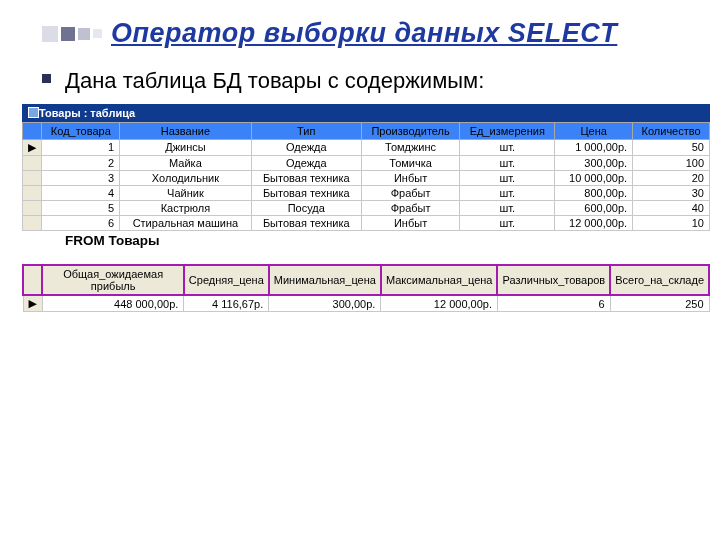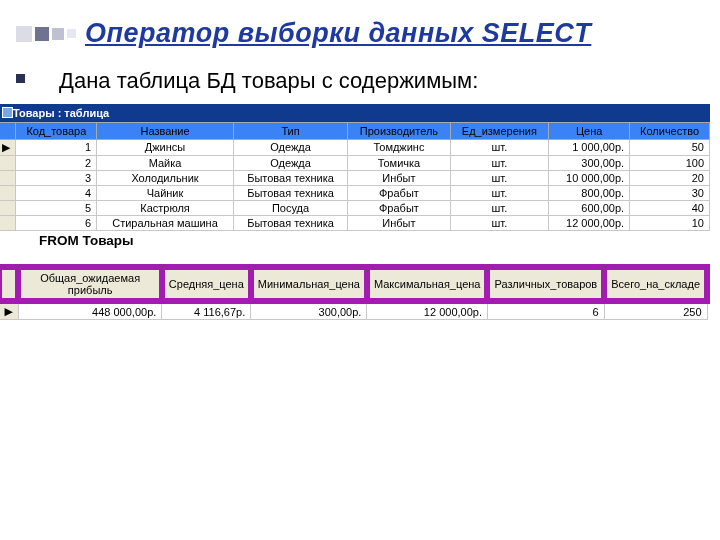--- a/index.html
+++ b/index.html
@@ -7,21 +7,21 @@
     margin: 0;
     width: 720px;
     height: 540px;
     background: #fff;
     font-family: Arial, sans-serif;
     font-size: 13px;
     color: #000;
     overflow: hidden;
   }
   .slide {
-    padding: 18px 30px 10px 16px;
+    padding: 18px 30px 10px 42px;
   }
   .deco-row {
     display: flex;
     align-items: center;
     gap: 3px;
     margin-bottom: 0;
   }
   .sq { width: 16px; height: 16px; }
   .sq1 { background: #dcdce6; }
   .sq2 { background: #6f7290; width:14px; height:14px; }
@@ -34,21 +34,20 @@
     color: #1e3aa0;
     text-decoration: underline;
     margin-left: 6px;
     letter-spacing: 0.5px;
   }
   .bullet-line {
     display: flex;
     align-items: flex-start;
     margin-top: 18px;
     margin-bottom: 8px;
-    gap: 20px;
   }
   .bullet-line.sub { margin-top: 10px; margin-bottom: 4px; }
   .bullet-sq {
     width: 9px; height: 9px;
     background: #2a2f55;
     margin-top: 7px;
     margin-right: 14px;
     flex-shrink: 0;
   }
   .subtitle {
@@ -111,21 +110,21 @@
     margin-left: -20px;
     margin-right: -20px;
   }
   table.res {
     border-collapse: collapse;
     width: 100%;
     font-size: 11px;
   }
   table.res th {
     background: #ece9d8;
-    border: 6px solid #a21caf;
+    border: 2px solid #a21caf;
     font-weight: normal;
     padding: 2px 4px;
     text-align: center;
   }
   table.res td {
     border: 1px solid #c8c8c8;
     padding: 1px 5px;
     text-align: right;
   }
   .row2 td.sel-col { text-align:center;}

